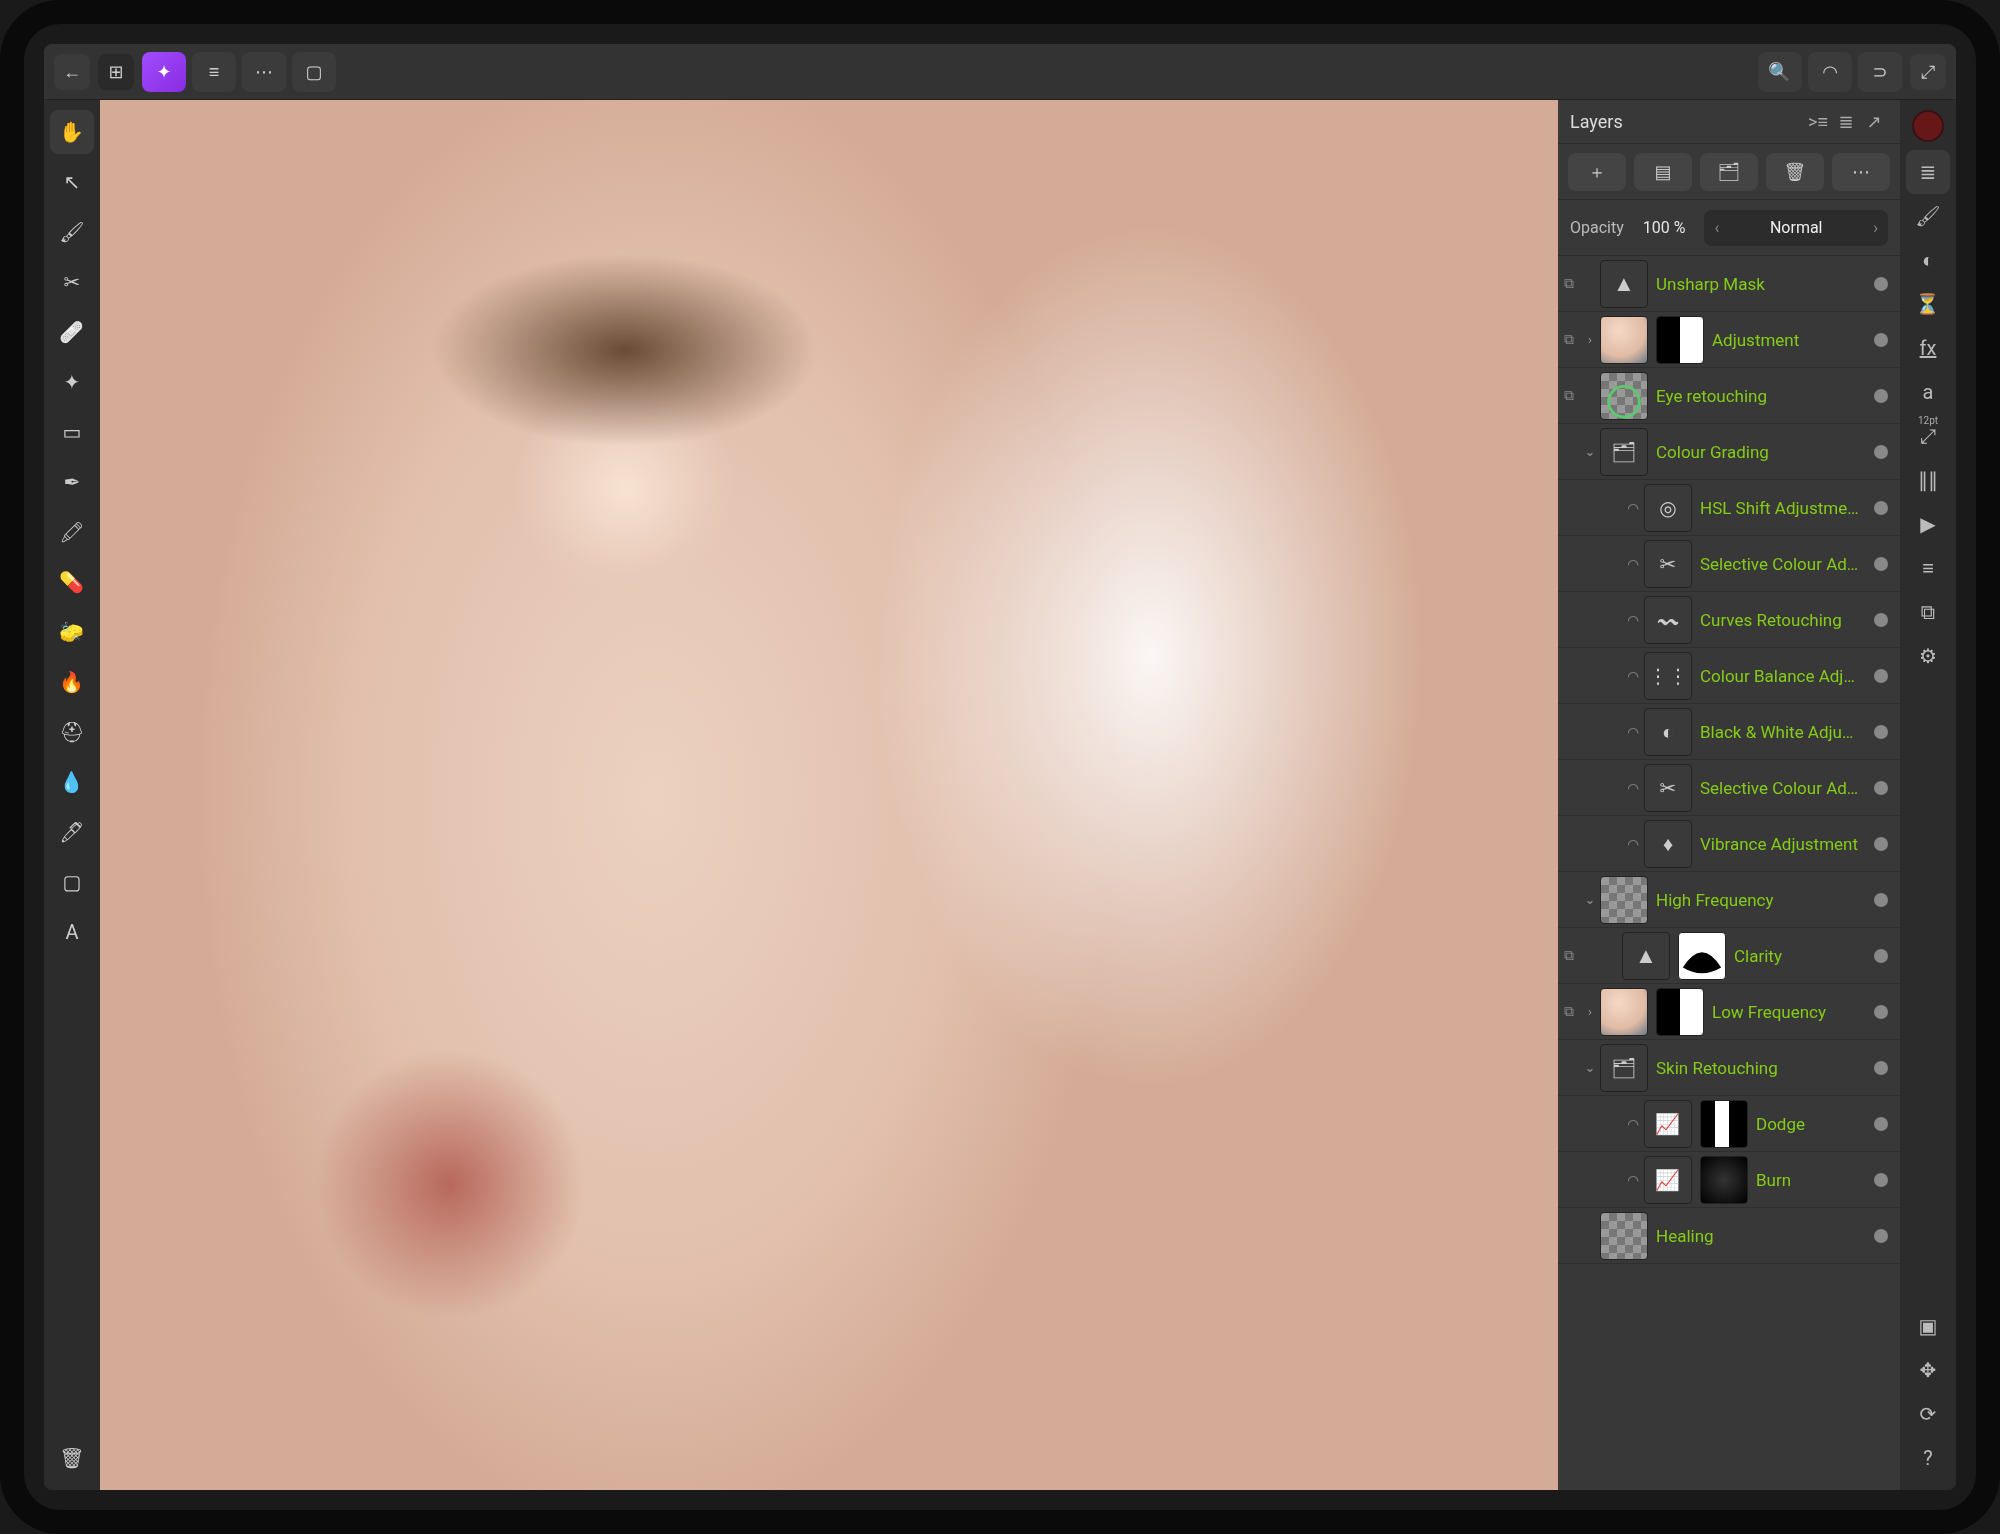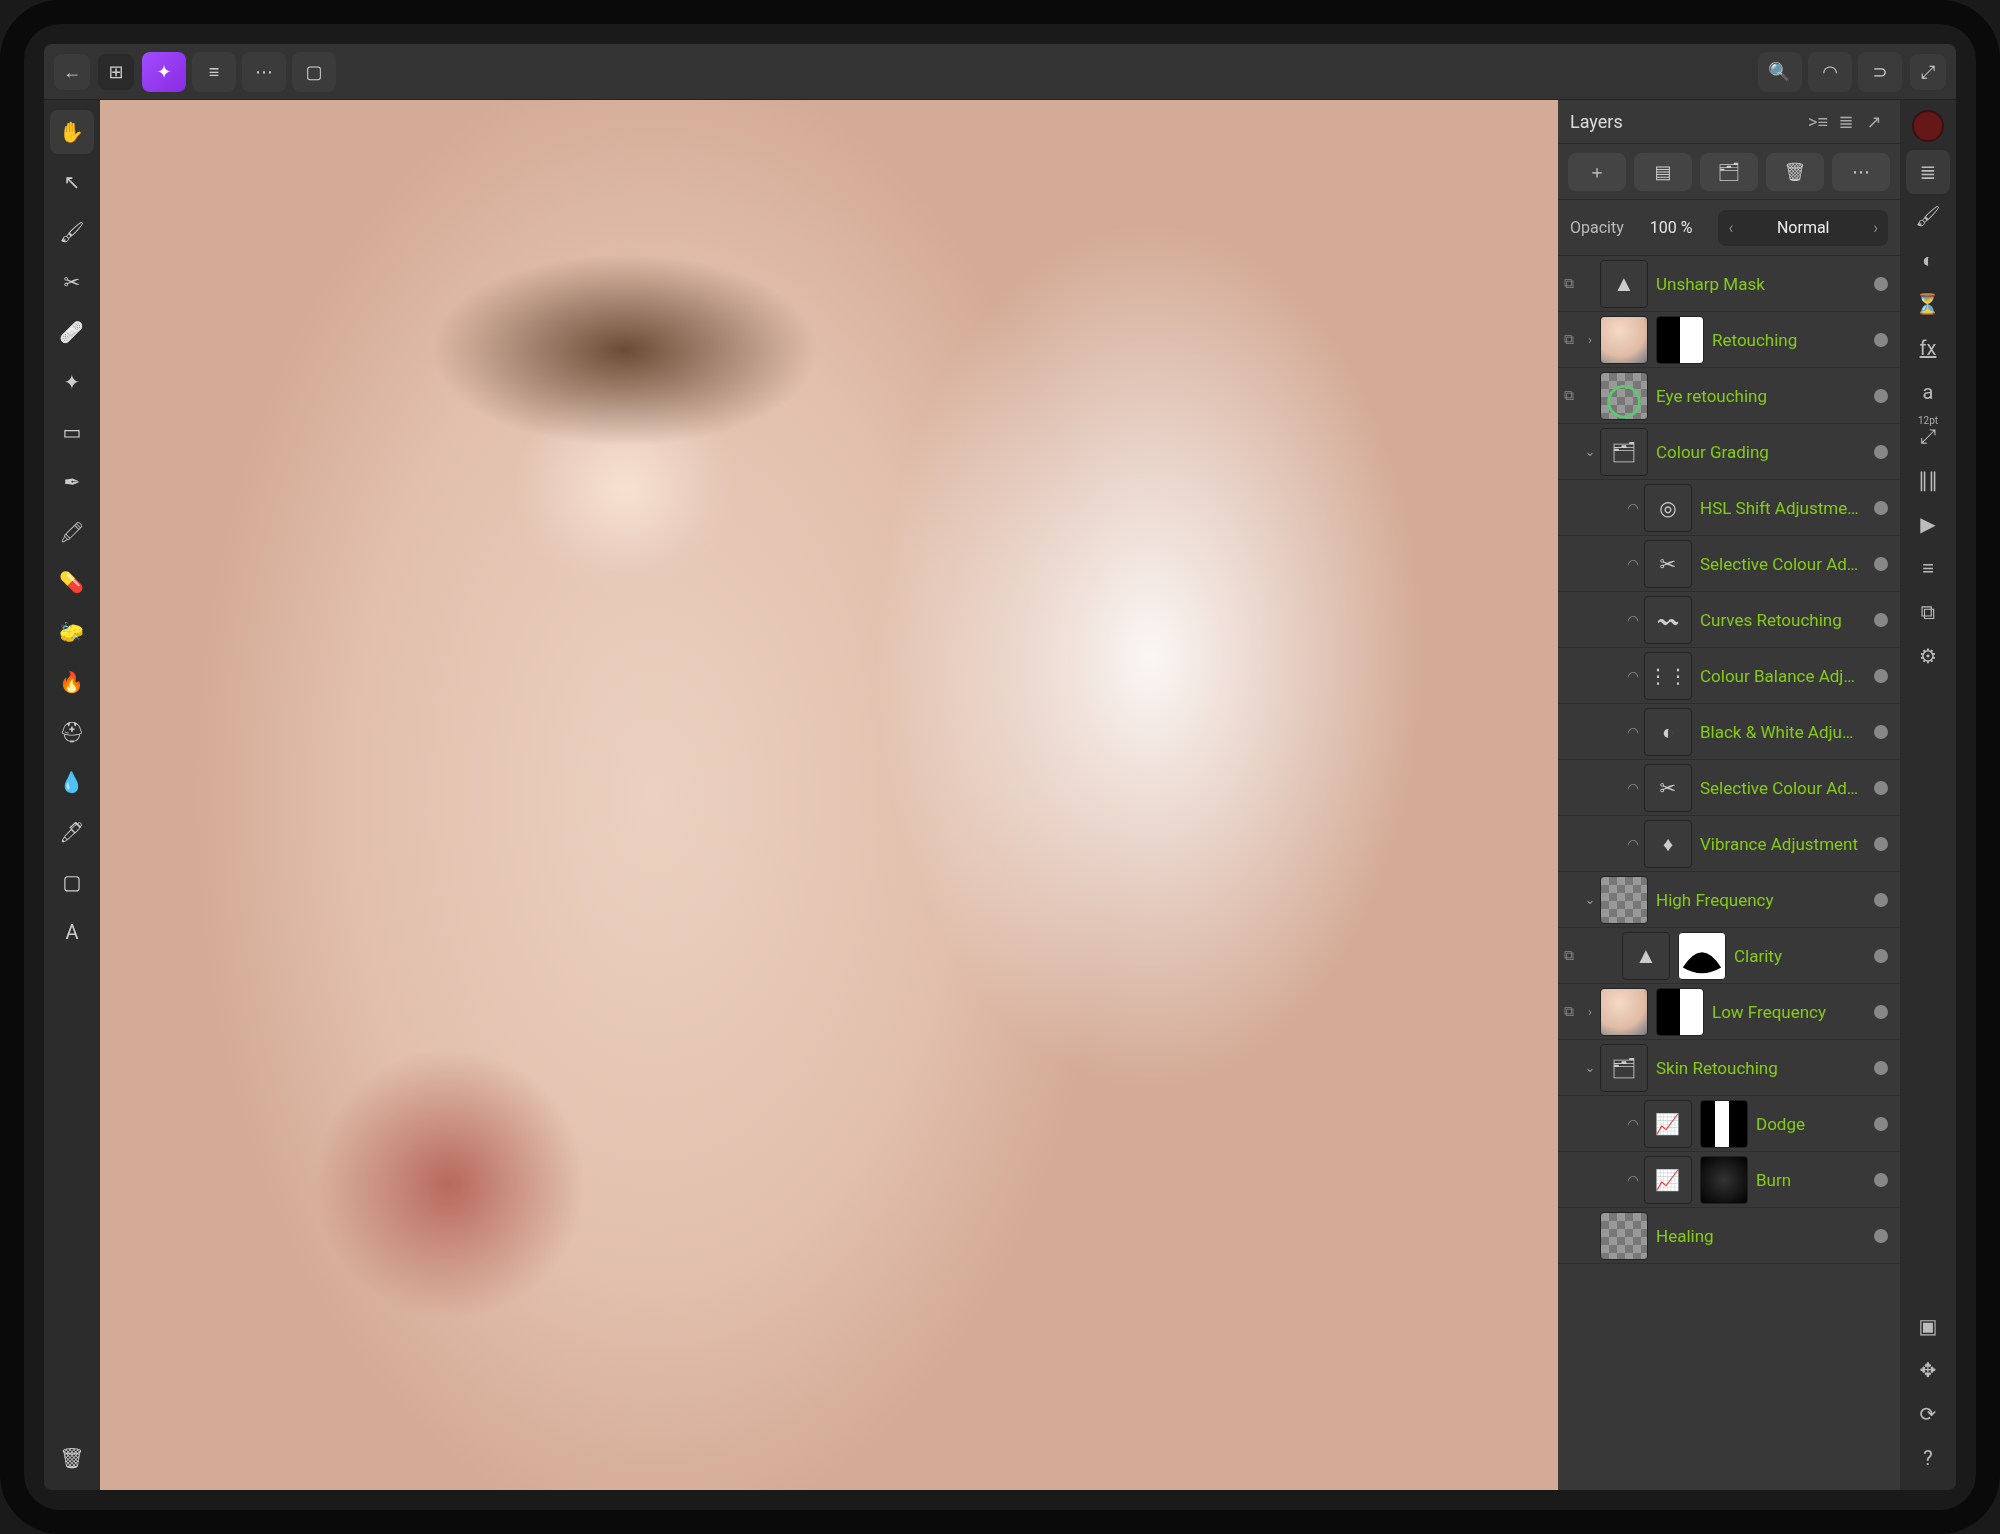--- a/index.html
+++ b/index.html
@@ -113,21 +113,21 @@
 .lp-header .hicon { width:28px;height:28px;display:flex;align-items:center;justify-content:center;color:#aaa;font-size:18px;cursor:pointer; }
 .lp-actions {
   height: 56px; display: flex; align-items: center; gap:8px;
   padding: 0 10px; border-bottom: 1px solid #2a2a2a;
 }
 .lp-actions .abtn {
   flex:1; height:38px; background:#444; border-radius:8px;
   display:flex;align-items:center;justify-content:center;color:#ccc;font-size:18px;cursor:pointer;
 }
 .lp-opacity {
-  height: 56px; display:flex; align-items:center; gap:26px;
+  height: 56px; display:flex; align-items:center; gap:19px;
   padding:0 12px; border-bottom:1px solid #2a2a2a; font-size:16px;
 }
 .lp-opacity .lbl { color:#bbb; }
 .lp-opacity .val { color:#e5e5e5; }
 .lp-opacity .blend {
   flex:1; display:flex; align-items:center; justify-content:space-between;
   background:#2c2c2c; border-radius:8px; height:36px; padding:0 10px; color:#eee;
 }
 .lp-opacity .blend .arrow { color:#888; font-size:16px; }
 .layer-list { flex:1; overflow-y:auto; }
@@ -313,21 +313,21 @@
               <div class="thumb tri">▲</div>
               <div class="layer-name">Unsharp Mask</div>
               <div class="vis-dot"></div>
             </div>
             <div class="layer-row slim">
               <div class="link-col">⧉</div>
               <div class="disclosure">›</div>
               <span class="indent" style="width:0px"></span>
               <div class="thumb portrait"></div>
               <div class="thumb mask" style="width:48px"></div>
-              <div class="layer-name">Retouching</div>
+              <div class="layer-name">Adjustment</div>
               <div class="vis-dot"></div>
             </div>
             <div class="layer-row slim">
               <div class="link-col">⧉</div>
               <div class="disclosure"></div>
               <span class="indent" style="width:0px"></span>
               <div class="thumb checker">
                 <svg viewBox="0 0 48 48">
                   <circle cx="24" cy="30" r="16" fill="none" stroke="#5cc96e" stroke-width="3"></circle>
                 </svg>

